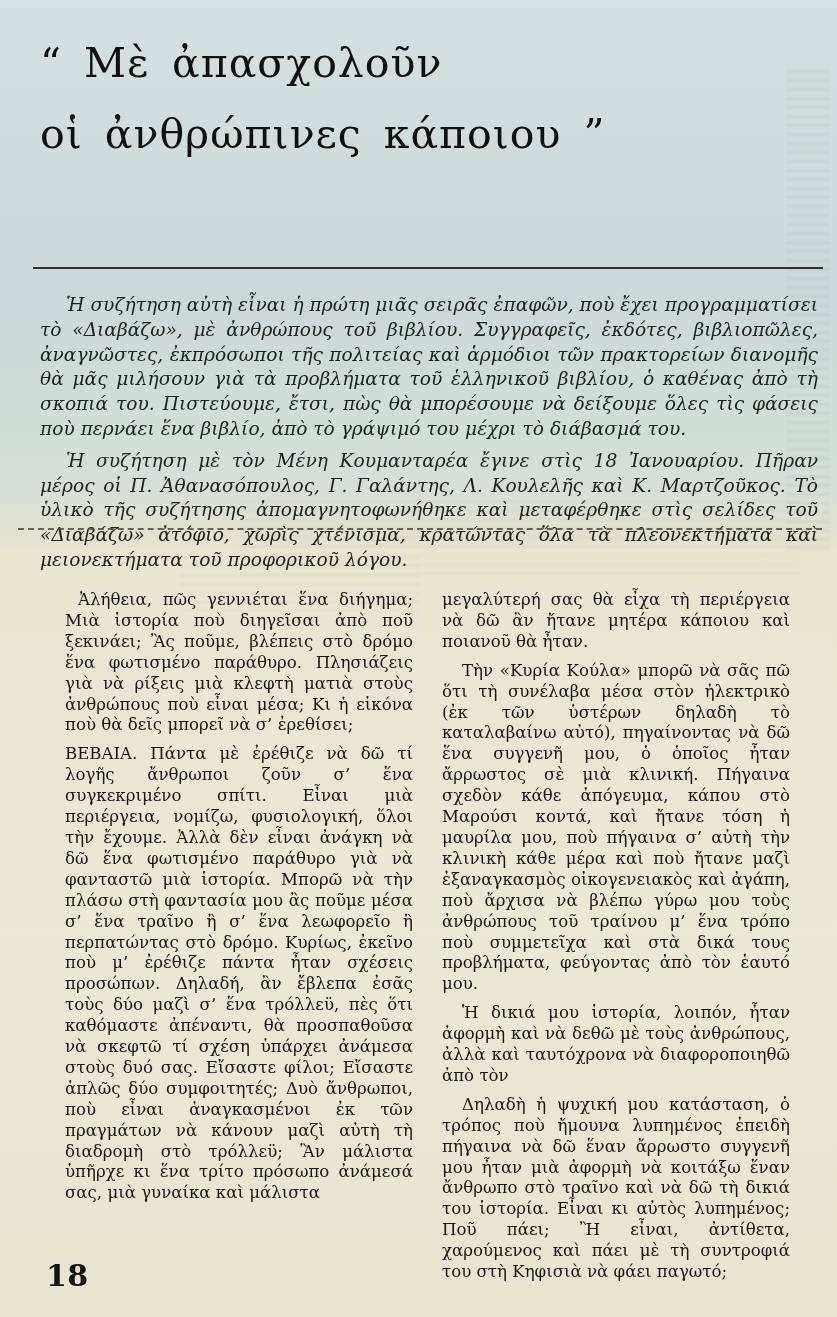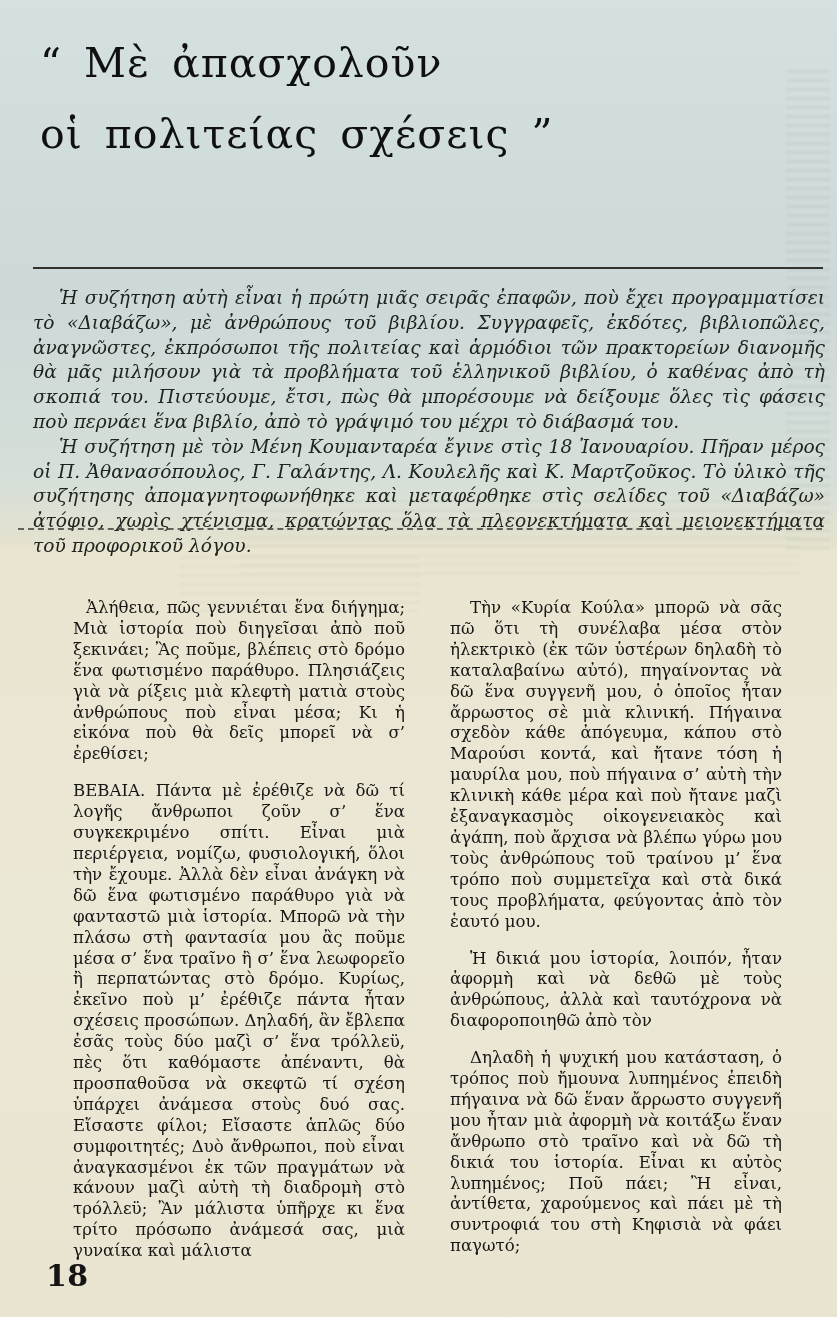--- a/index.html
+++ b/index.html
@@ -38,73 +38,74 @@
   }
   .rule-top{
     position:absolute;left:33px;top:267px;width:790px;height:0;
     border-top:2px solid #33332e;
   }
   .intro{
     position:absolute;left:33px;top:286px;width:792px;
     font-style:italic;font-size:18.6px;line-height:24.8px;
     text-align:justify;color:#20241f;
   }
-  .intro p{margin:0;text-indent:26px;}
+  .intro p{margin:7px;text-indent:26px;}
   .rule-bottom{
     position:absolute;left:18px;top:528px;width:804px;height:0;
     border-top:2px dashed #4c4c44;opacity:.85;
   }
   .columns{
     position:absolute;left:57px;top:582px;width:741px;
     display:flex;gap:13px;
     font-size:16.6px;line-height:20.9px;text-align:justify;
     color:#171715;
   }
   .col{width:364px;flex:0 0 364px;}
   .question{margin:0 0 21px 28px;text-indent:13px;}
   .answer{margin:0;}
-  .col p{margin:16px;}
+  .col p{margin:8px;}
   .col .indent{text-indent:20px;}
   .pageno{
     position:absolute;left:46px;top:1258px;
     font-size:30px;font-weight:bold;color:#141414;letter-spacing:.5px;
   }
 </style>
 </head>
 <body>
 
 <div class="page">
 
   <div class="band-top"></div>
   <div class="band-bottom"></div>
 
   <div class="bleed right"></div>
   <div class="bleed under-intro"></div>
   <div class="bleed low-left"></div>
 
   <header class="masthead">
     <div>“ Μὲ ἀπασχολοῦν</div>
-    <div>οἱ πολιτείας σχέσεις ”</div>
+    <div>οἱ ἀνθρώπινες κάποιου ”</div>
   </header>
 
   <div class="rule-top"></div>
 
   <section class="intro">
     <p>Ἡ συζήτηση αὐτὴ εἶναι ἡ πρώτη μιᾶς σειρᾶς ἐπαφῶν, ποὺ ἔχει προγραμματίσει τὸ «Διαβάζω», μὲ ἀνθρώπους τοῦ βιβλίου. Συγγραφεῖς, ἐκδότες, βιβλιοπῶλες, ἀναγνῶστες, ἐκπρόσωποι τῆς πολιτείας καὶ ἁρμόδιοι τῶν πρακτορείων διανομῆς θὰ μᾶς μιλήσουν γιὰ τὰ προβλήματα τοῦ ἑλληνικοῦ βιβλίου, ὁ καθένας ἀπὸ τὴ σκοπιά του. Πιστεύουμε, ἔτσι, πὼς θὰ μπορέσουμε νὰ δείξουμε ὅλες τὶς φάσεις ποὺ περνάει ἕνα βιβλίο, ἀπὸ τὸ γράψιμό του μέχρι τὸ διάβασμά του.</p>
     <p>Ἡ συζήτηση μὲ τὸν Μένη Κουμανταρέα ἔγινε στὶς 18 Ἰανουαρίου. Πῆραν μέρος οἱ Π. Ἀθανασόπουλος, Γ. Γαλάντης, Λ. Κουλελῆς καὶ Κ. Μαρτζοῦκος. Τὸ ὑλικὸ τῆς συζήτησης ἀπομαγνητοφωνήθηκε καὶ μεταφέρθηκε στὶς σελίδες τοῦ «Διαβάζω» ἀτόφιο, χωρὶς χτένισμα, κρατώντας ὅλα τὰ πλεονεκτήματα καὶ μειονεκτήματα τοῦ προφορικοῦ λόγου.</p>
   </section>
 
   <div class="rule-bottom"></div>
 
   <section class="columns">
     <div class="col">
       <p class="question">Ἀλήθεια, πῶς γεννιέται ἕνα διήγημα; Μιὰ ἱστορία ποὺ διηγεῖσαι ἀπὸ ποῦ ξεκινάει; Ἂς ποῦμε, βλέπεις στὸ δρόμο ἕνα φωτισμένο παράθυρο. Πλησιάζεις γιὰ νὰ ρίξεις μιὰ κλεφτὴ ματιὰ στοὺς ἀνθρώπους ποὺ εἶναι μέσα; Κι ἡ εἰκόνα ποὺ θὰ δεῖς μπορεῖ νὰ σ’ ἐρεθίσει;</p>
       <p class="answer">ΒΕΒΑΙΑ. Πάντα μὲ ἐρέθιζε νὰ δῶ τί λογῆς ἄνθρωποι ζοῦν σ’ ἕνα συγκεκριμένο σπίτι. Εἶναι μιὰ περιέργεια, νομίζω, φυσιολογική, ὅλοι τὴν ἔχουμε. Ἀλλὰ δὲν εἶναι ἀνάγκη νὰ δῶ ἕνα φωτισμένο παράθυρο γιὰ νὰ φανταστῶ μιὰ ἱστορία. Μπορῶ νὰ τὴν πλάσω στὴ φαντασία μου ἂς ποῦμε μέσα σ’ ἕνα τραῖνο ἢ σ’ ἕνα λεωφορεῖο ἢ περπατώντας στὸ δρόμο. Κυρίως, ἐκεῖνο ποὺ μ’ ἐρέθιζε πάντα ἦταν σχέσεις προσώπων. Δηλαδή, ἂν ἔβλεπα ἐσᾶς τοὺς δύο μαζὶ σ’ ἕνα τρόλλεϋ, πὲς ὅτι καθόμαστε ἀπέναντι, θὰ προσπαθοῦσα νὰ σκεφτῶ τί σχέση ὑπάρχει ἀνάμεσα στοὺς δυό σας. Εἴσαστε φίλοι; Εἴσαστε ἁπλῶς δύο συμφοιτητές; Δυὸ ἄνθρωποι, ποὺ εἶναι ἀναγκασμένοι ἐκ τῶν πραγμάτων νὰ κάνουν μαζὶ αὐτὴ τὴ διαδρομὴ στὸ τρόλλεϋ; Ἂν μάλιστα ὑπῆρχε κι ἕνα τρίτο πρόσωπο ἀνάμεσά σας, μιὰ γυναίκα καὶ μάλιστα</p>
     </div>
     <div class="col">
+      <p>μεγαλύτερή σας θὰ εἶχα τὴ περιέργεια νὰ δῶ ἂν ἤτανε μητέρα κάποιου καὶ ποιανοῦ θὰ ἦταν.</p>
       <p class="indent">Τὴν «Κυρία Κούλα» μπορῶ νὰ σᾶς πῶ ὅτι τὴ συνέλαβα μέσα στὸν ἠλεκτρικὸ (ἐκ τῶν ὑστέρων δηλαδὴ τὸ καταλαβαίνω αὐτό), πηγαίνοντας νὰ δῶ ἕνα συγγενῆ μου, ὁ ὁποῖος ἦταν ἄρρωστος σὲ μιὰ κλινική. Πήγαινα σχεδὸν κάθε ἀπόγευμα, κάπου στὸ Μαρούσι κοντά, καὶ ἤτανε τόση ἡ μαυρίλα μου, ποὺ πήγαινα σ’ αὐτὴ τὴν κλινικὴ κάθε μέρα καὶ ποὺ ἤτανε μαζὶ ἐξαναγκασμὸς οἰκογενειακὸς καὶ ἀγάπη, ποὺ ἄρχισα νὰ βλέπω γύρω μου τοὺς ἀνθρώπους τοῦ τραίνου μ’ ἕνα τρόπο ποὺ συμμετεῖχα καὶ στὰ δικά τους προβλήματα, φεύγοντας ἀπὸ τὸν ἑαυτό μου.</p>
       <p class="indent">Ἡ δικιά μου ἱστορία, λοιπόν, ἦταν ἀφορμὴ καὶ νὰ δεθῶ μὲ τοὺς ἀνθρώπους, ἀλλὰ καὶ ταυτόχρονα νὰ διαφοροποιηθῶ ἀπὸ τὸν</p>
       <p class="indent">Δηλαδὴ ἡ ψυχική μου κατάσταση, ὁ τρόπος ποὺ ἤμουνα λυπημένος ἐπειδὴ πήγαινα νὰ δῶ ἕναν ἄρρωστο συγγενῆ μου ἦταν μιὰ ἀφορμὴ νὰ κοιτάξω ἕναν ἄνθρωπο στὸ τραῖνο καὶ νὰ δῶ τὴ δικιά του ἱστορία. Εἶναι κι αὐτὸς λυπημένος; Ποῦ πάει; Ἢ εἶναι, ἀντίθετα, χαρούμενος καὶ πάει μὲ τὴ συντροφιά του στὴ Κηφισιὰ νὰ φάει παγωτό;</p>
     </div>
   </section>
 
   <div class="pageno">18</div>
 
 </div>
 

